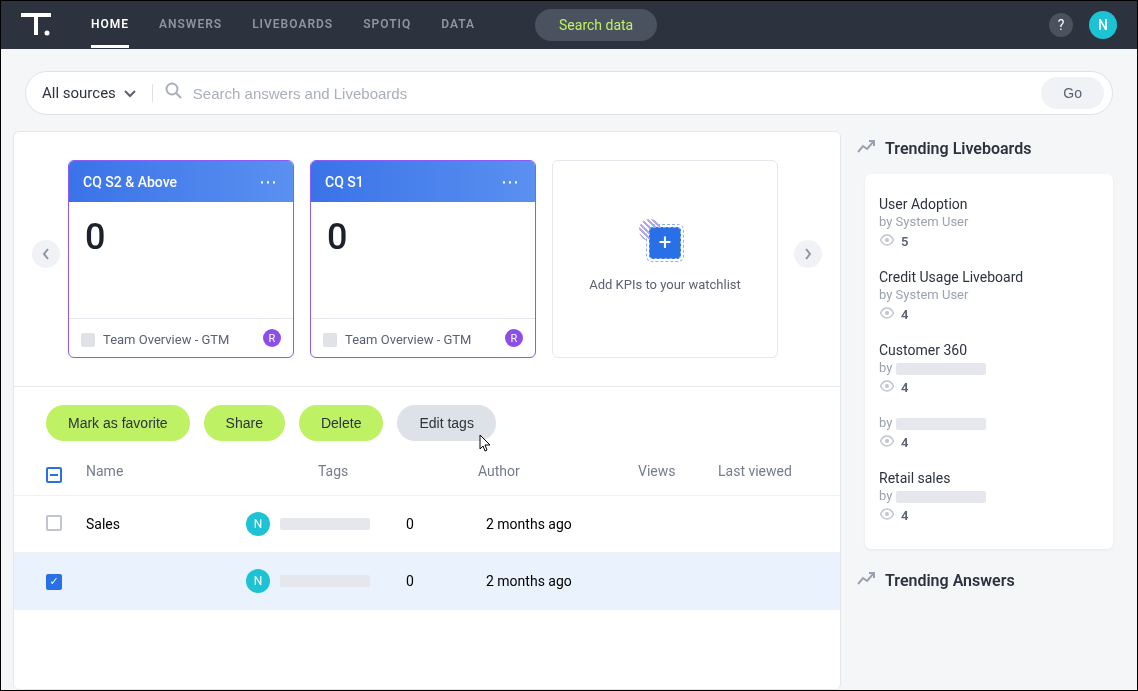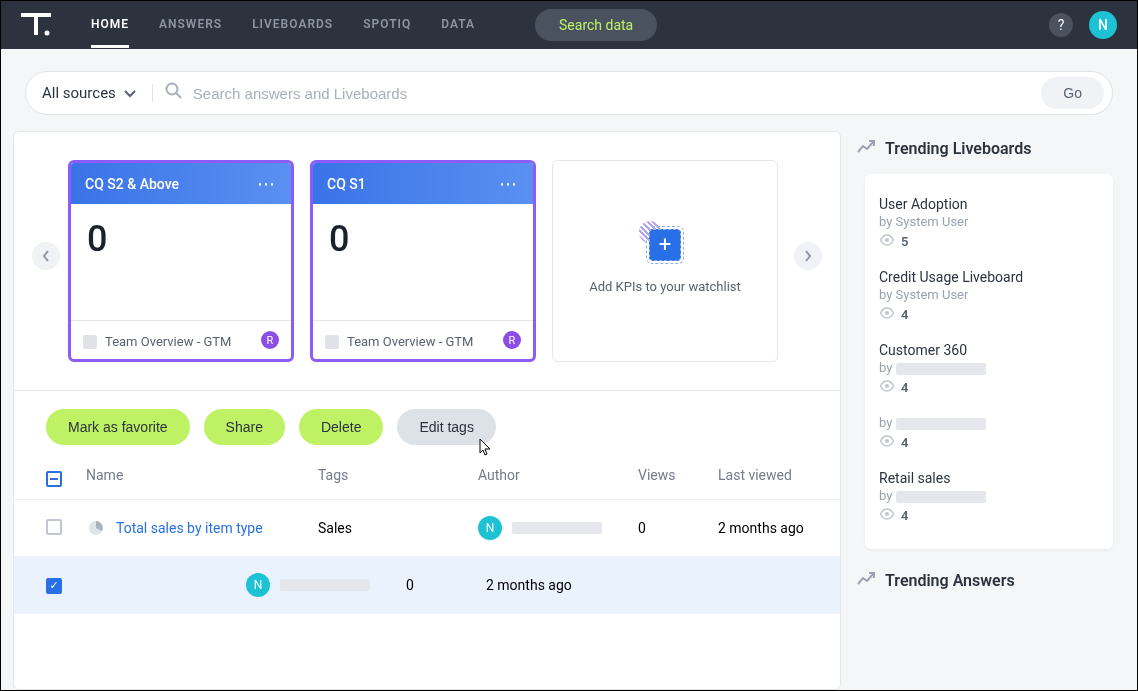--- a/index.html
+++ b/index.html
@@ -26,21 +26,21 @@
     .go-btn { background: #f0f2f5; border: none; border-radius: 20px; padding: 8px 22px; font-size: 14px; color: #5a6270; cursor: pointer; }
     .search-glass { margin-left: 12px; color: #a9afba; }
 
     
     .main { display: flex; height: calc(100% - 48px - 82px); }
     .left-col { flex: 1; background: #fff; border: 1px solid #e5e7ec; border-radius: 6px; margin: 0 12px 0 12px; overflow: hidden; }
     .right-col { width: 272px; margin-right: 12px; }
 
     
     .kpi-row { display: flex; gap: 16px; padding: 28px 54px 18px; position: relative; }
-    .kpi-card { width: 226px; border: 3px solid #8b5cf6; border-radius: 6px; overflow: hidden; background: #fff; box-shadow: 0 1px 3px rgba(0,0,0,0.04); }
+    .kpi-card { width: 226px; border: 1px solid #8b5cf6; border-radius: 6px; overflow: hidden; background: #fff; box-shadow: 0 1px 3px rgba(0,0,0,0.04); }
     .kpi-header { background: linear-gradient(90deg, #3a73e8, #5a90f0); color: #fff; padding: 10px 14px; font-size: 14px; font-weight: 500; display: flex; justify-content: space-between; align-items: center; }
     .kpi-header-dots { cursor: pointer; font-size: 18px; letter-spacing: 2px; }
     .kpi-value { font-size: 36px; font-weight: 500; padding: 14px 16px 60px; color: #1c222b; }
     .kpi-footer { border-top: 1px solid #e5e7ec; padding: 10px 12px; display: flex; align-items: flex-end; gap: 8px; font-size: 13px; color: #5a6270; }
     .kpi-footer-icon { width: 14px; height: 14px; background: #e0e2e7; border-radius: 2px; }
     .kpi-badge { width: 18px; height: 18px; border-radius: 50%; background: #8d4ee8; color: #fff; font-size: 11px; display: flex; align-items: center; justify-content: center; margin-left: auto; }
     .kpi-add-card { width: 226px; border: 1px solid #e5e7ec; border-radius: 6px; display: flex; flex-direction: column; align-items: center; justify-content: center; gap: 18px; background: #fff; }
     .kpi-add-icon-wrap { position: relative; }
     .kpi-add-squiggle { position: absolute; width: 22px; height: 22px; border-radius: 50%; background: repeating-linear-gradient(45deg, #b9a4f0, #b9a4f0 2px, transparent 2px, transparent 4px); top: -8px; left: -10px; }
     .kpi-add-btn { width: 32px; height: 32px; background: #2970e6; border-radius: 4px; color: #fff; display: flex; align-items: center; justify-content: center; font-size: 22px; position: relative; border: 1px dashed #8db0f0; }
@@ -209,29 +209,20 @@
         <div class="col-check"><span class="chk indeterminate"></span></div>
         <div class="col-name">Name</div>
         <div class="col-tags">Tags</div>
         <div class="col-author">Author</div>
         <div class="col-views">Views</div>
         <div class="col-last">Last viewed</div>
       </div>
 
       <div class="trow">
         <div class="col-check"><span class="chk"></span></div>
-        <div class="col-name" style="display:flex;align-items:center;">
-          <span class="row-icon">
-            <svg width="18" height="18" viewBox="0 0 18 18">
-                <circle cx="9" cy="9" r="7" fill="#dfe3e9"></circle>
-                <path d="M9 9 L9 2 A7 7 0 0 1 15 12 Z" fill="#a9b2bf"></path>
-              </svg>
-          </span>
-          <span class="link-text">Total sales by item type</span>
-        </div>
         <div class="col-tags">Sales</div>
         <div class="col-author author-cell">
           <span class="avatar-sm">N</span>
           <span class="redact" style="width:90px;"></span>
         </div>
         <div class="col-views">0</div>
         <div class="col-last">2 months ago</div>
       </div>
 
       <div class="trow selected">

